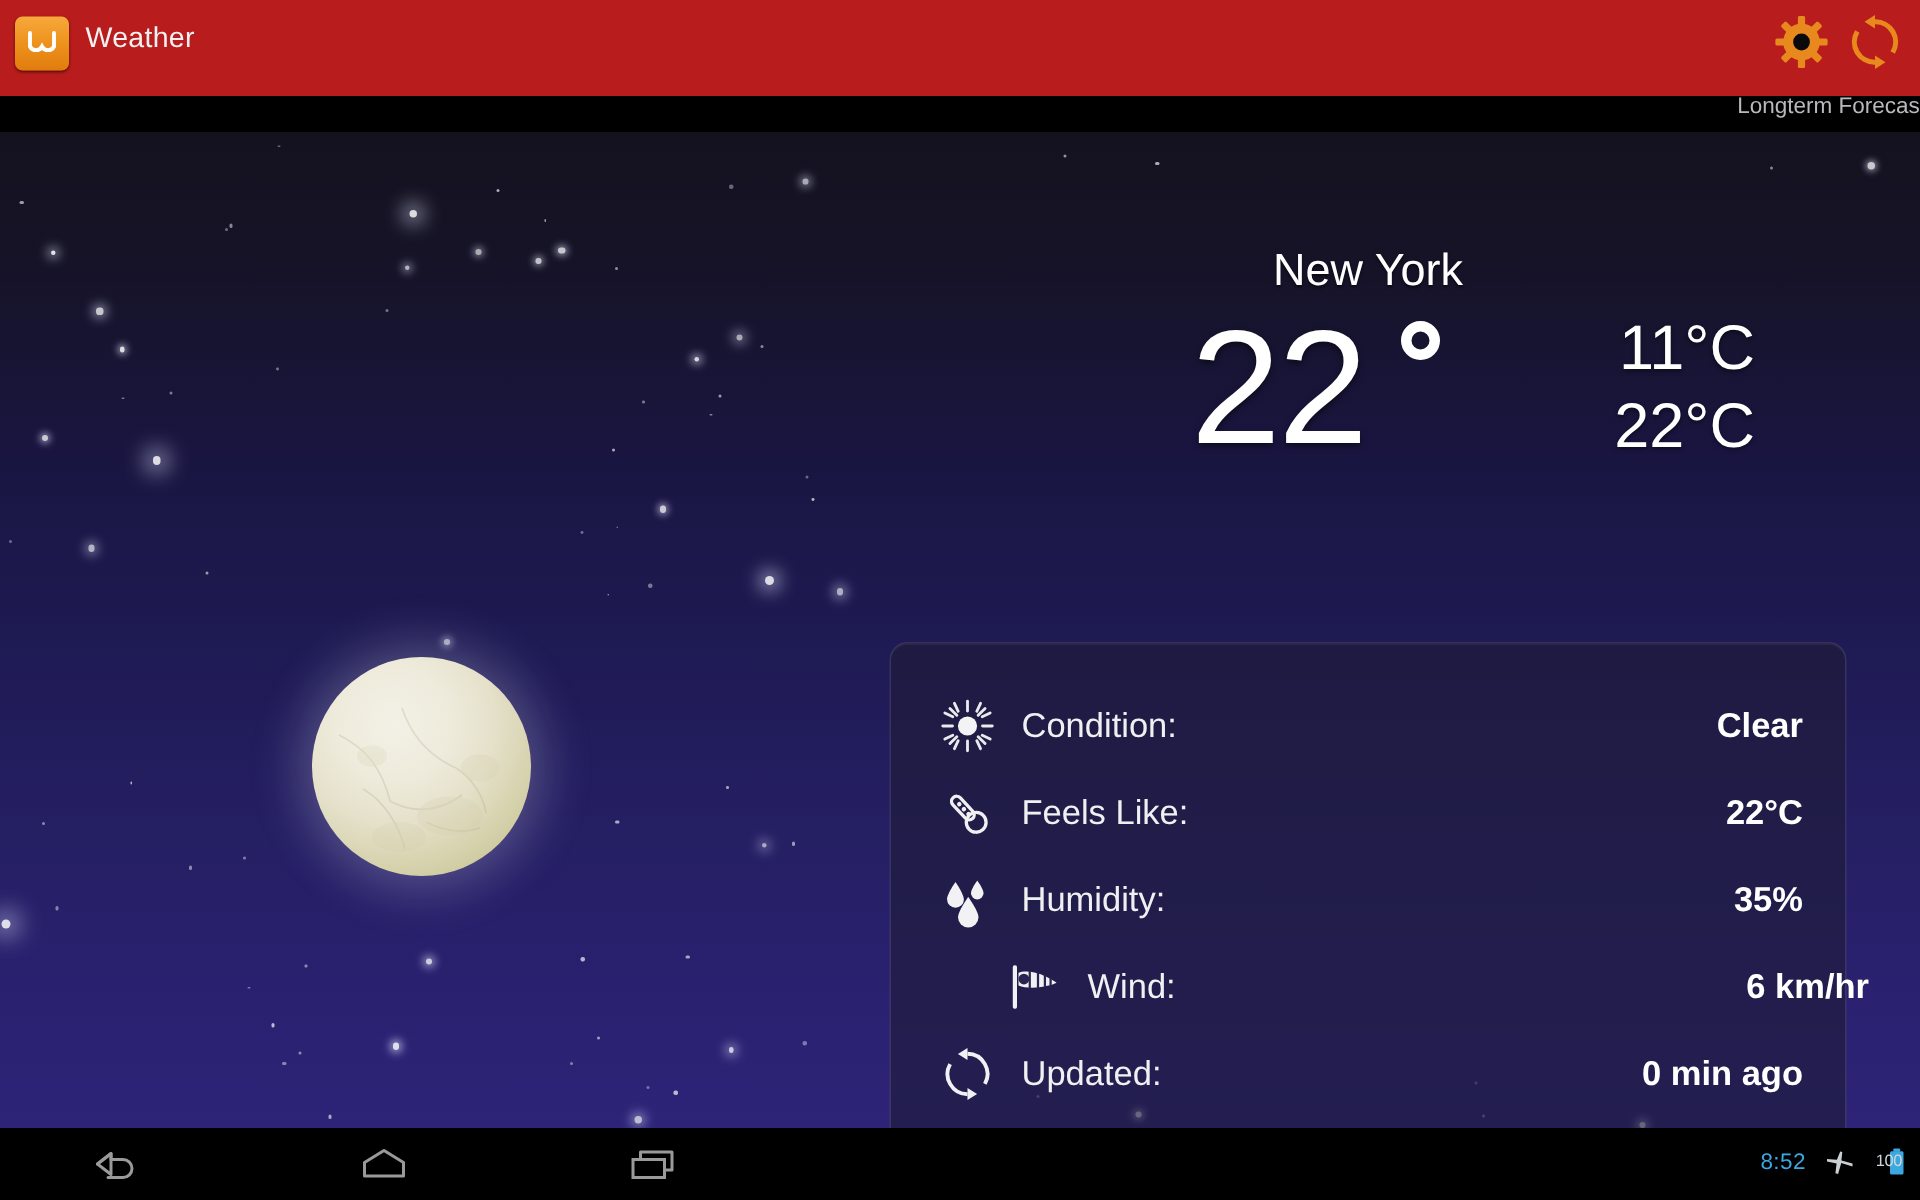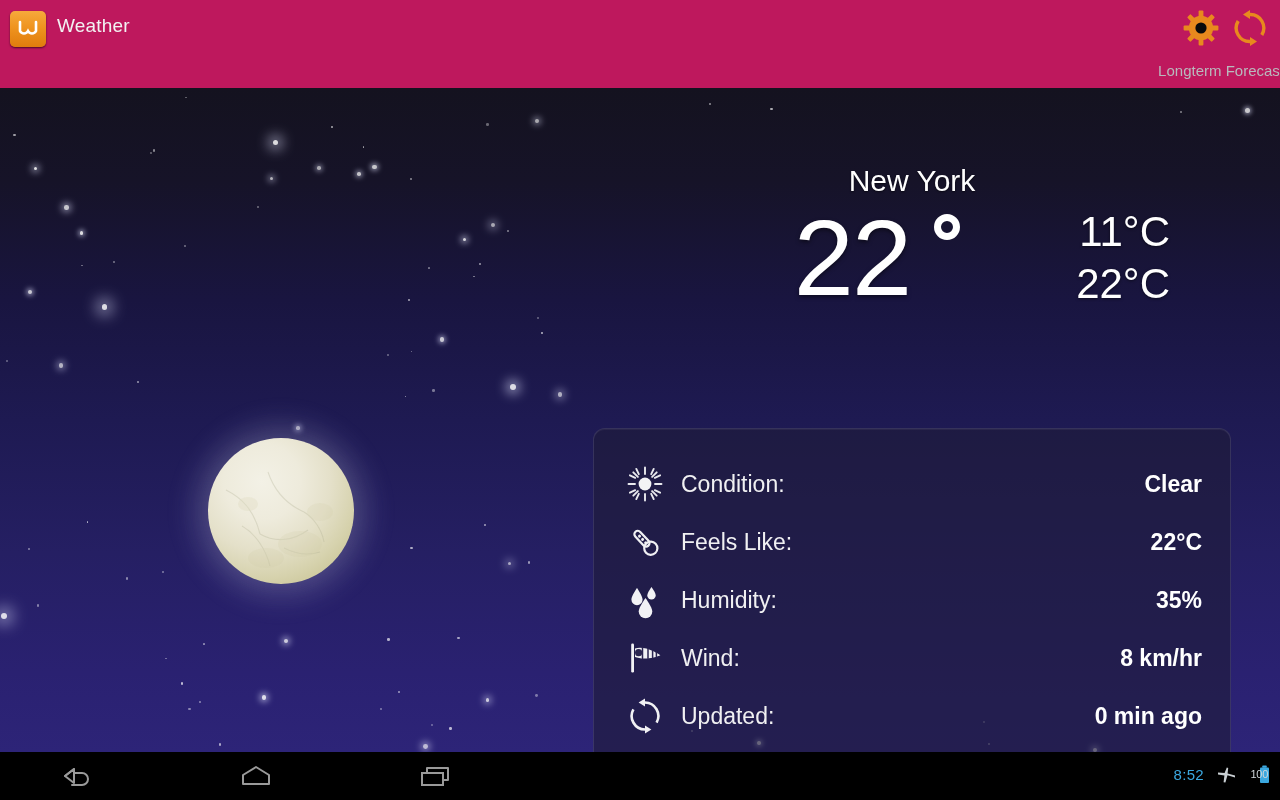--- a/index.html
+++ b/index.html
@@ -7,22 +7,22 @@
     width:1280px; height:800px; overflow:hidden;
     background:#000;
     font-family:"Liberation Sans", sans-serif;
     -webkit-font-smoothing:antialiased;
   }
 
   #screen { position:relative; width:1280px; height:800px; background:#000; }
 
   
   .actionbar {
-    position:absolute; left:0; top:0; width:1280px; height:88px;
-    background:#be185d;
+    position:absolute; left:0; top:0; width:1280px; height:64px;
+    background:#b91c1c;
     z-index:30;
   }
   .app-icon-wrap {
     position:absolute; left:10px; top:11px; width:36px; height:36px;
     border-radius:5px;
     background:linear-gradient(180deg,#f6a93c 0%,#ef941f 45%,#e07c0d 100%);
     box-shadow:0 1px 2px rgba(0,0,0,.6);
   }
   .app-icon-wrap svg { position:absolute; left:0; top:0; }
   .app-title {
@@ -385,37 +385,37 @@
               <path d="M11 7 C11 7 5.4 15 5.4 18.6 A5.6 5.6 0 0 0 16.6 18.6 C16.6 15 11 7 11 7 Z"></path>
               <path d="M25.5 6 C25.5 6 21.3 11.8 21.3 14.4 A4.2 4.2 0 0 0 29.7 14.4 C29.7 11.8 25.5 6 25.5 6 Z"></path>
               <path d="M19.5 17 C19.5 17 12.7 26.3 12.7 30.5 A6.8 6.8 0 0 0 26.3 30.5 C26.3 26.3 19.5 17 19.5 17 Z"></path>
             </g>
           </svg>
         </span>
         <span class="lbl">Humidity:</span>
         <span class="val">35%</span>
       </div>
 
-      <div class="row" style="top:200px;">
+      <div class="row" style="top:200px;margin-left:44px;">
         <span class="ic">
           <svg width="38" height="38" viewBox="0 0 38 38">
             <rect x="5.2" y="4.5" width="2.8" height="29" rx="1.2" fill="#f1f1f4"></rect>
             <path d="M9 9.5 C13 8, 20 8.5, 27.5 12.2 C31 14, 33 15.2, 34.4 16.2
                      C33 17, 31 17.6, 27.5 18.4 C20 20.2, 13 19.6, 9 18 Z" fill="#f1f1f4"></path>
             <g stroke="#2a2550" stroke-width="1.5" stroke-linecap="round">
               <line x1="16.5" y1="8.6" x2="16.5" y2="19.6"></line>
               <line x1="22" y1="9.8" x2="22" y2="19.2"></line>
               <line x1="26.6" y1="11.4" x2="26.6" y2="18.4"></line>
               <line x1="30.4" y1="13.2" x2="30.4" y2="17.6"></line>
             </g>
             <circle cx="12.6" cy="13.7" r="3.6" fill="#2a2550"></circle>
           </svg>
         </span>
         <span class="lbl">Wind:</span>
-        <span class="val">8 km/hr</span>
+        <span class="val">6 km/hr</span>
       </div>
 
       <div class="row" style="top:258px;">
         <span class="ic">
           <svg width="38" height="38" viewBox="0 0 38 38">
             <g fill="none" stroke="#f1f1f4" stroke-width="2.6">
               <path d="M19 5.5 A13.5 13.5 0 0 1 30.6 25.6"></path>
               <path d="M19 32.5 A13.5 13.5 0 0 1 7.4 12.4"></path>
             </g>
             <path d="M19 1.6 L19 9.6 L12.6 5.6 Z" fill="#f1f1f4"></path>

